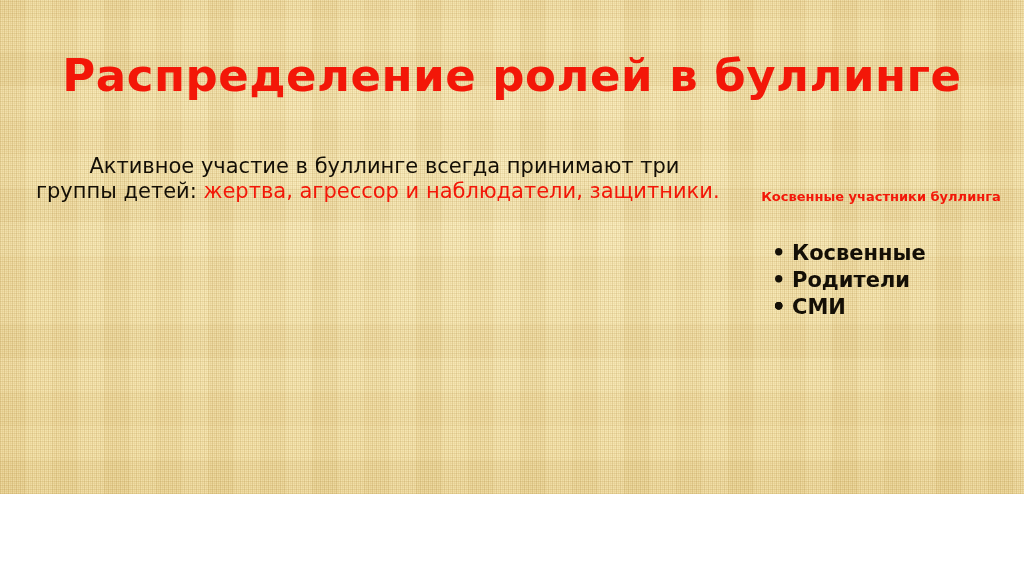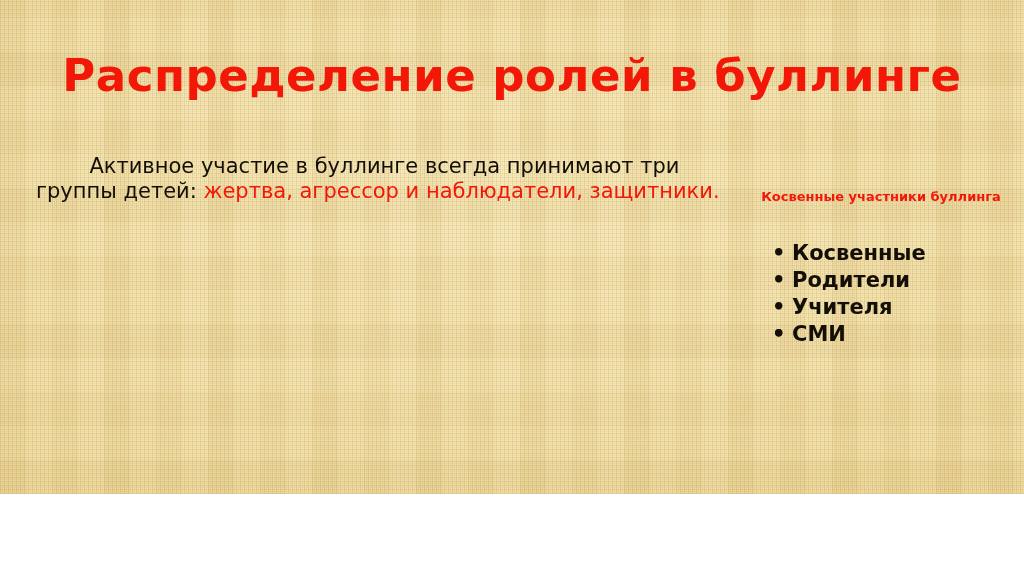--- a/index.html
+++ b/index.html
@@ -187,21 +187,20 @@
         <li>
           <span class="bullet-icon">•</span>
           <span>Косвенные</span>
         </li>
         <li>
           <span class="bullet-icon">•</span>
           <span>Родители</span>
         </li>
         <li>
           <span class="bullet-icon">•</span>
-          <span>Учителя</span>
         </li>
         <li>
           <span class="bullet-icon">•</span>
         </li>
         <li>
           <span class="bullet-icon">•</span>
           <span>СМИ</span>
         </li>
       </ul>
     </div>

